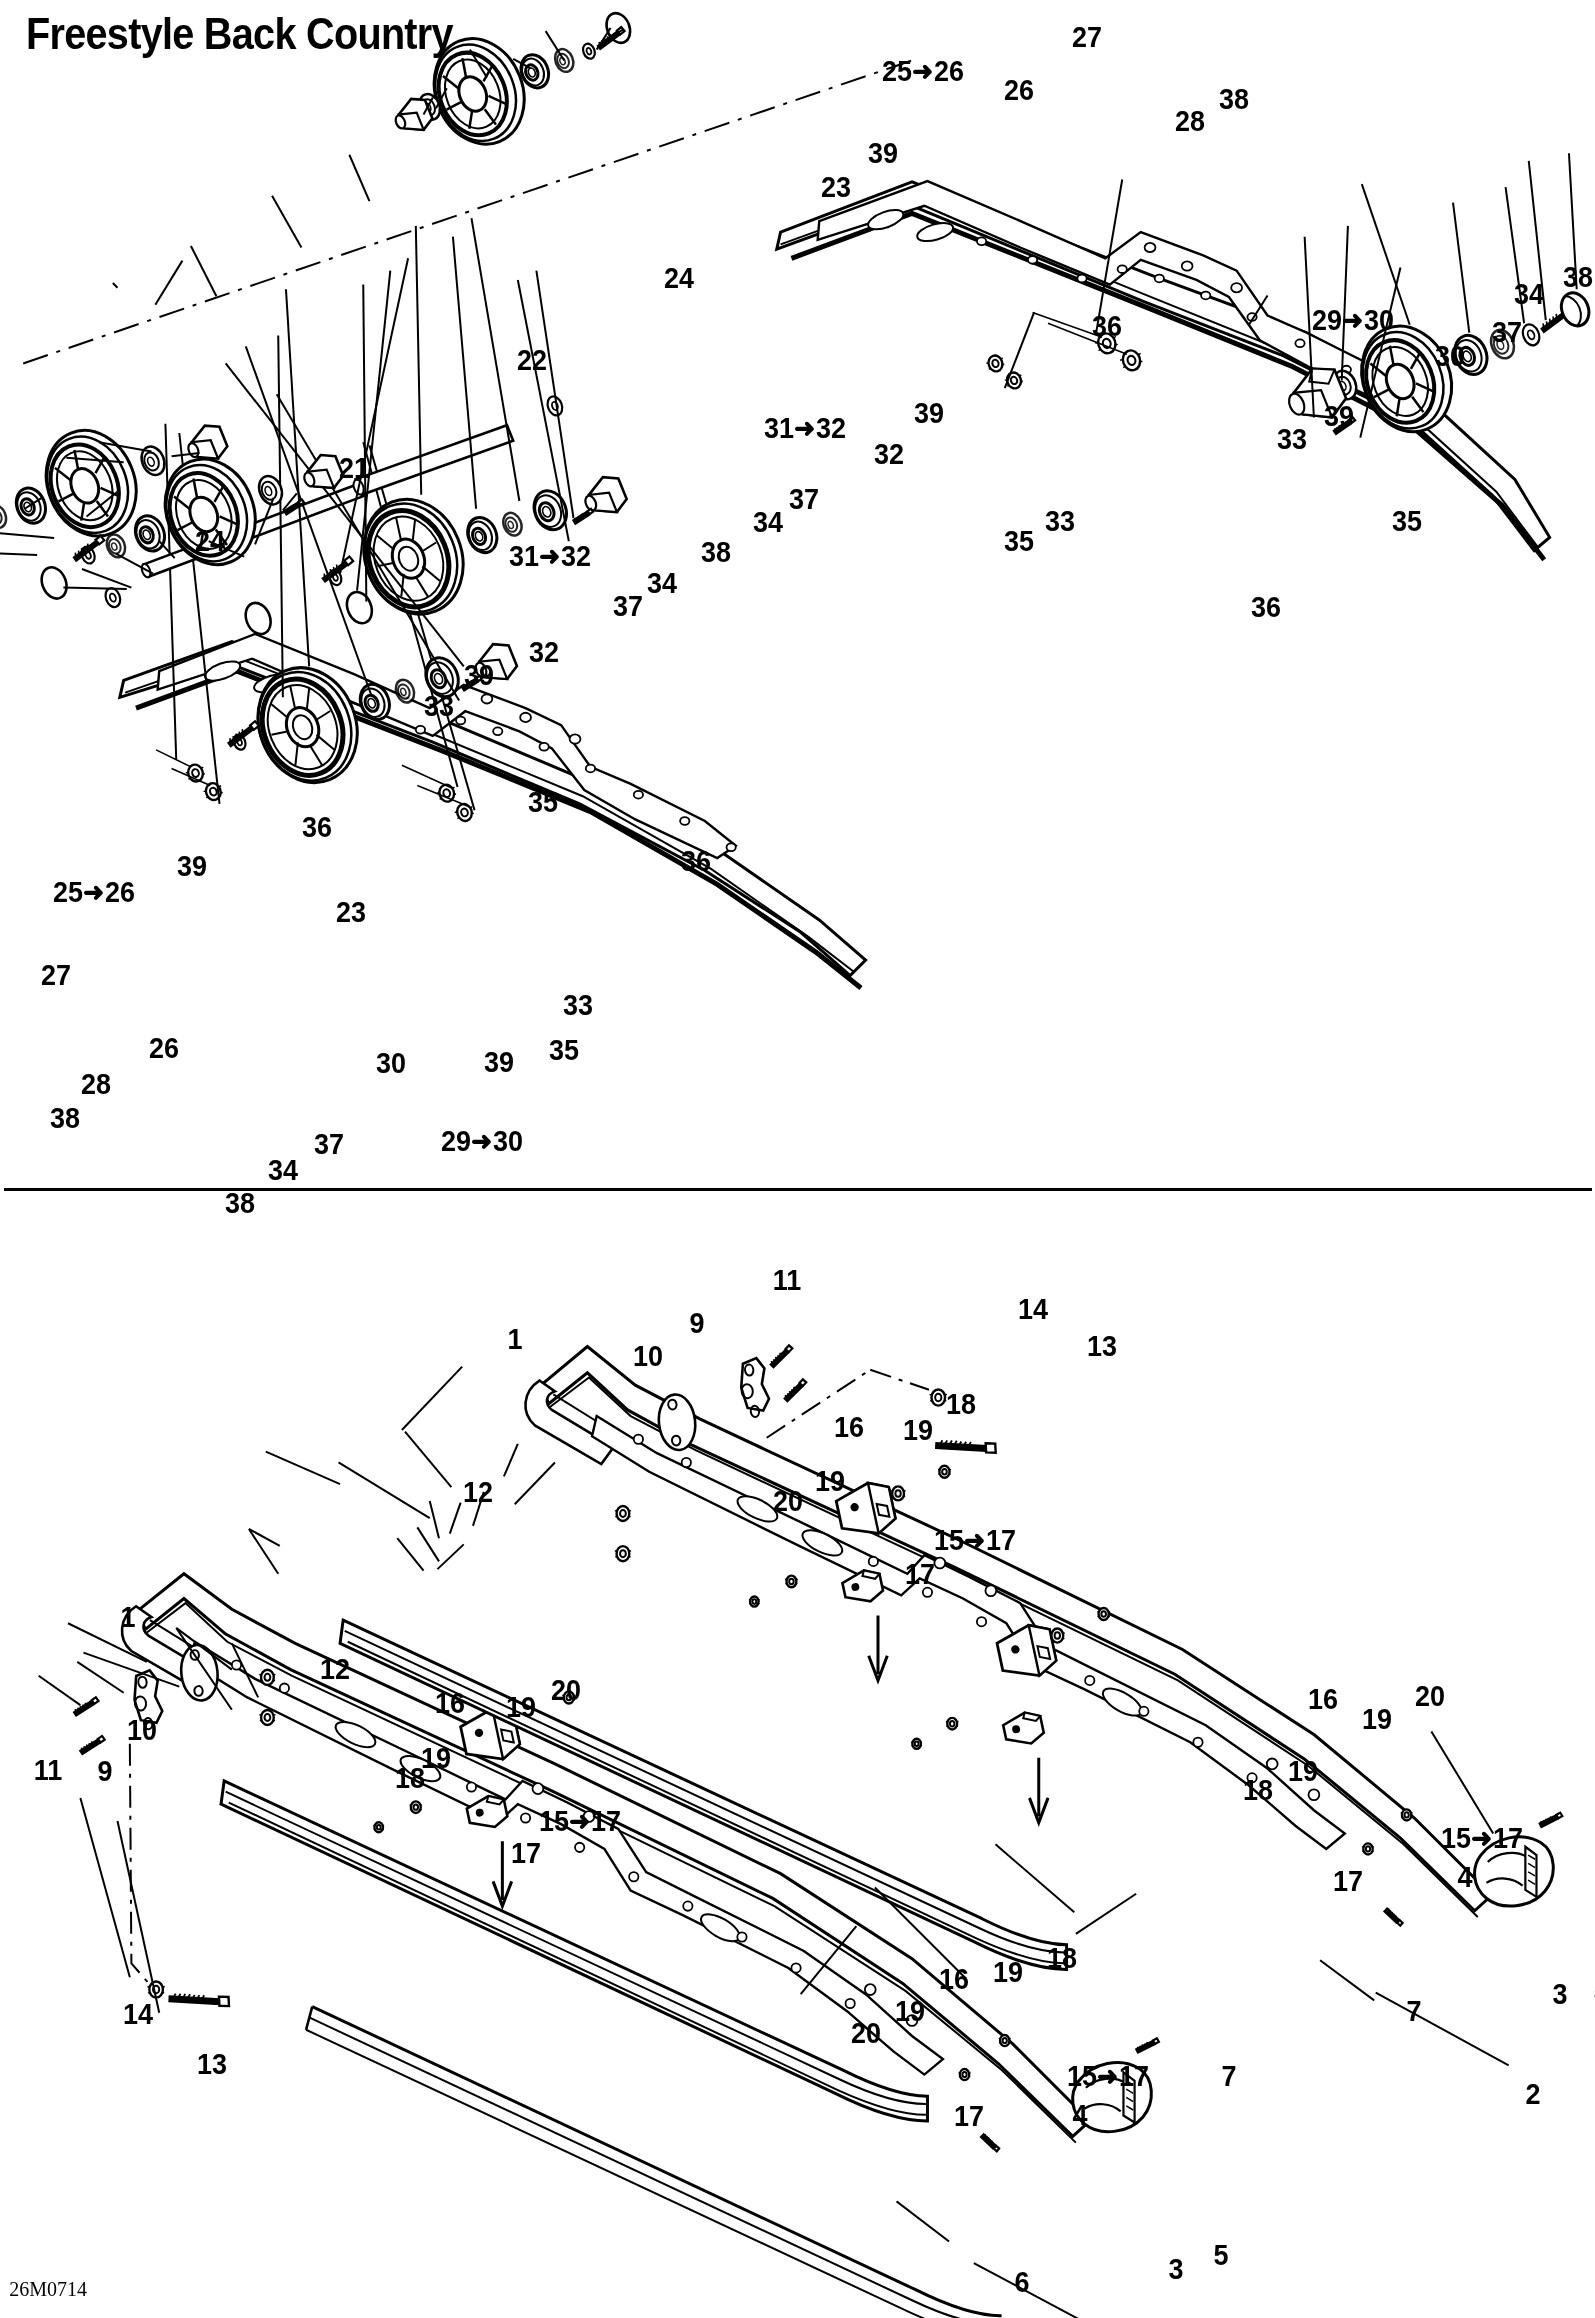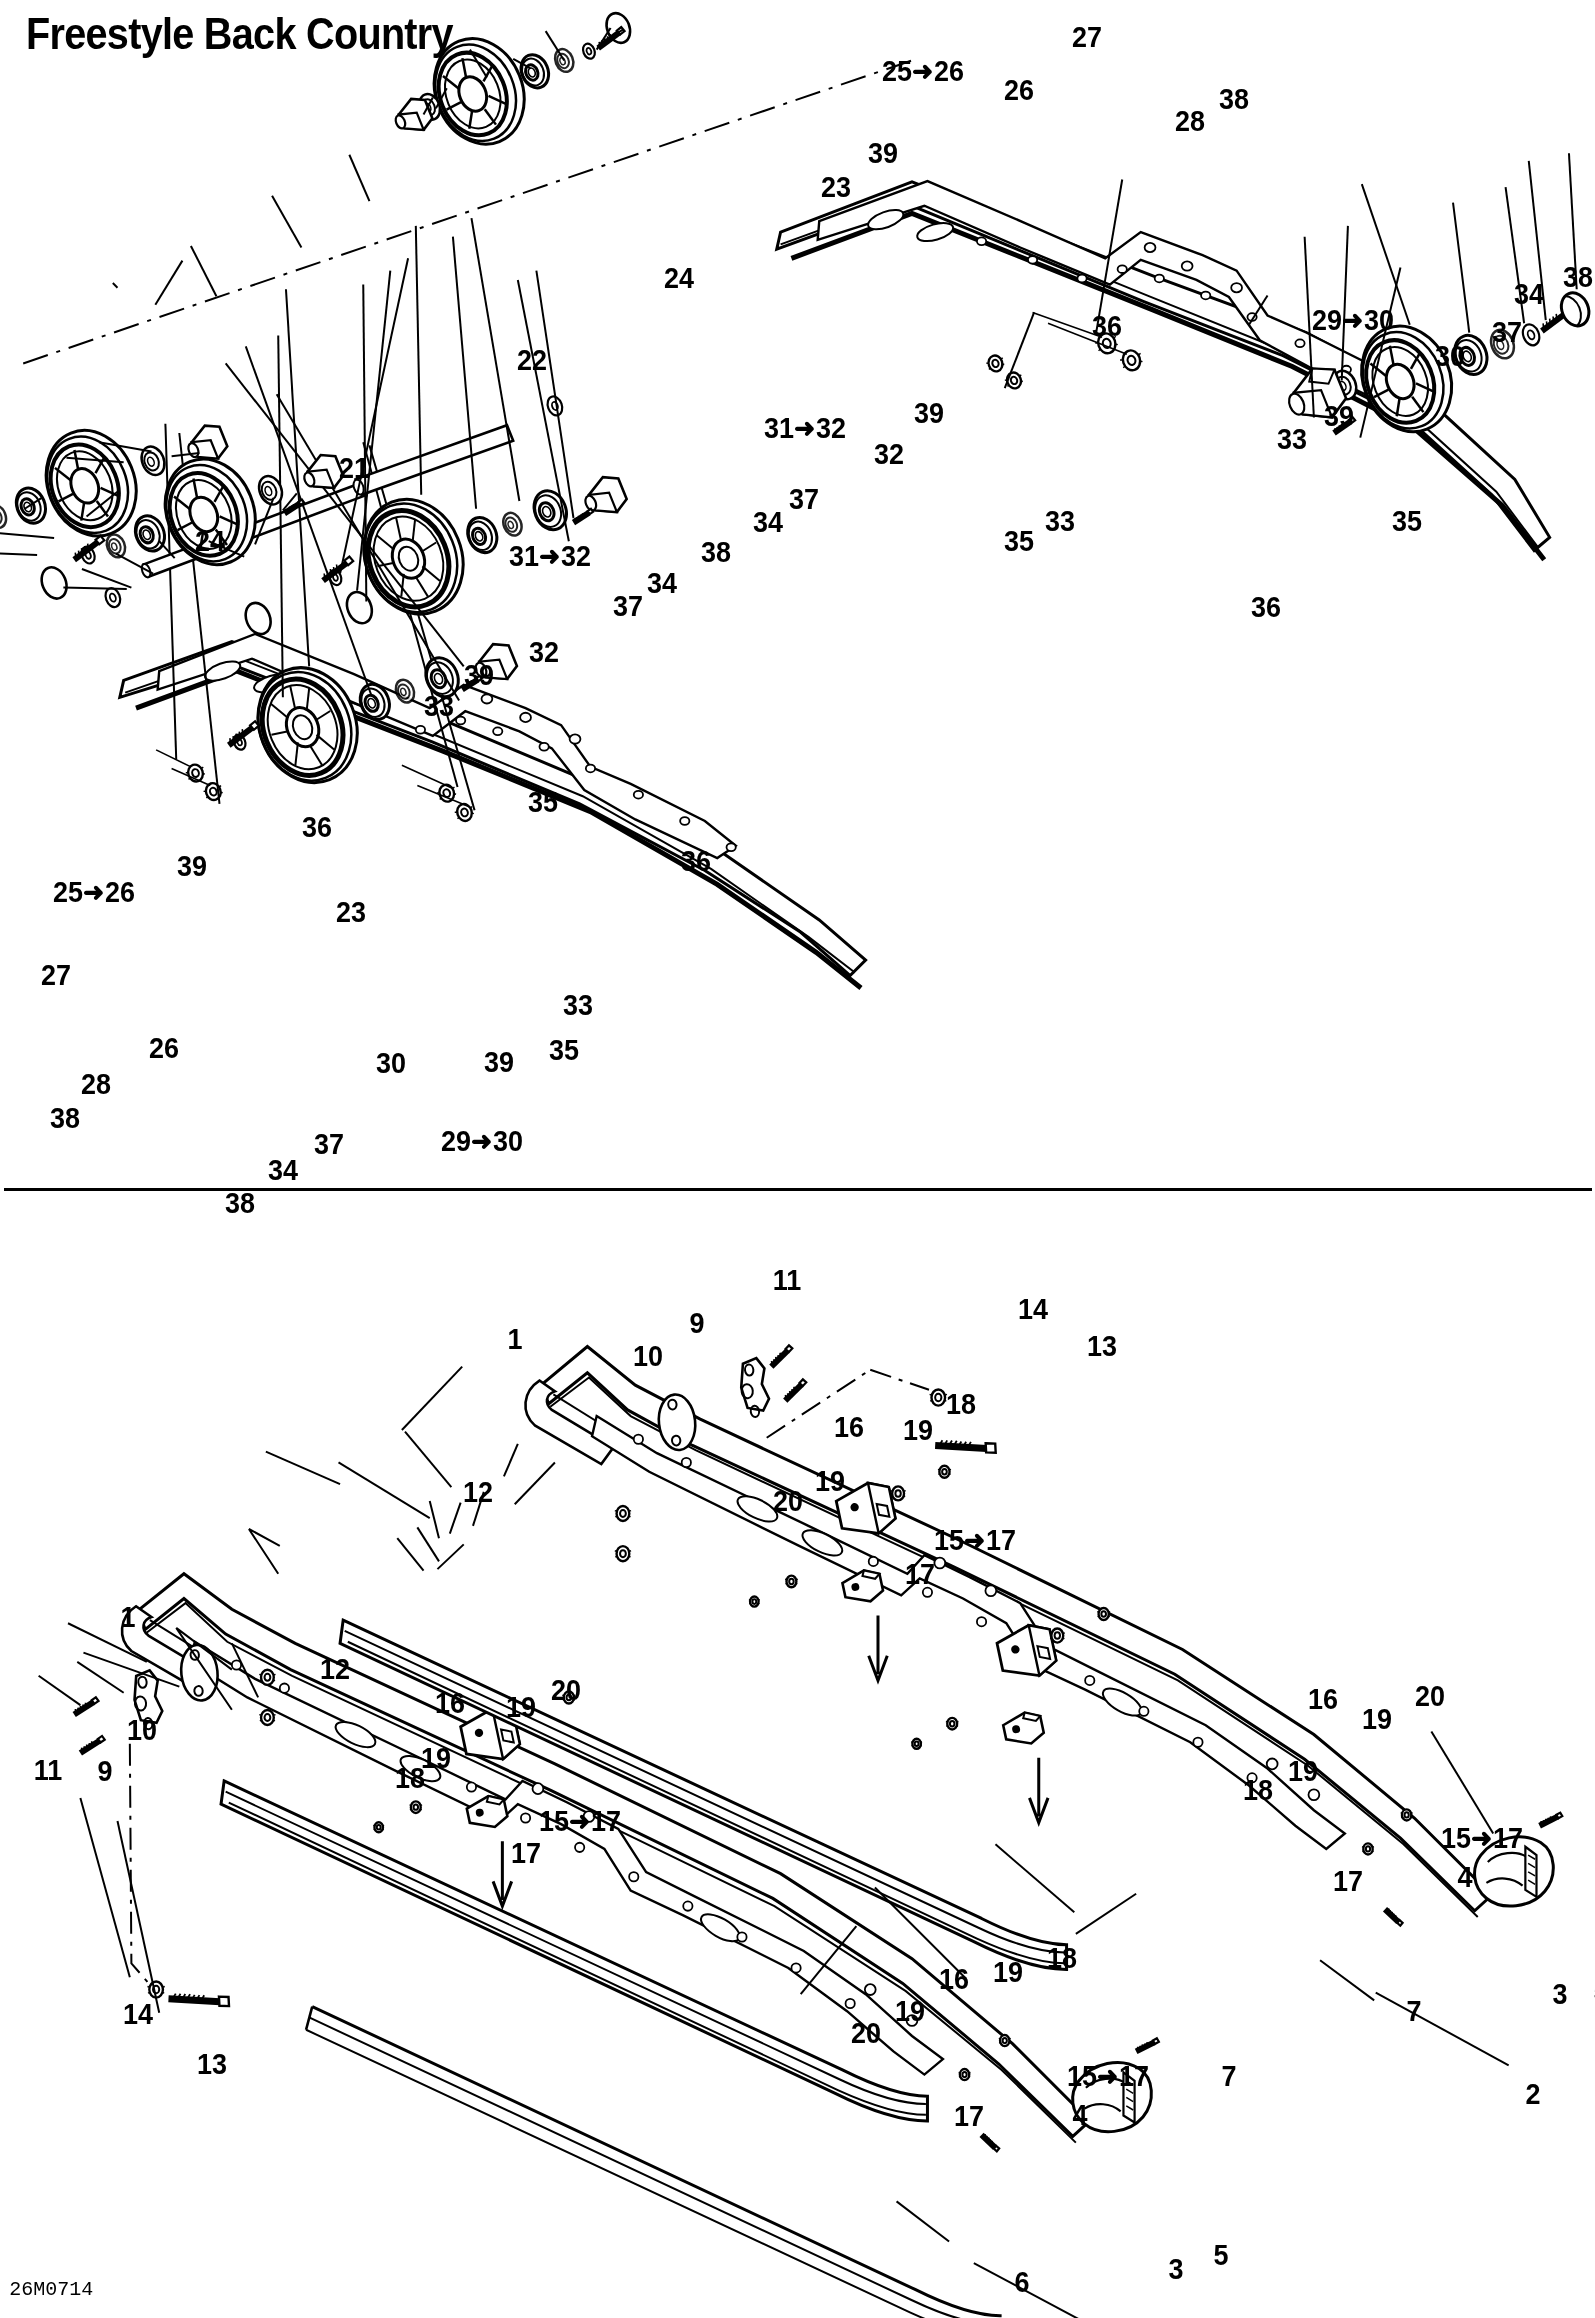--- a/index.html
+++ b/index.html
@@ -14,21 +14,21 @@
     position:absolute;left:26px;top:7.7px;
     font-family:"Liberation Sans", sans-serif;
     font-weight:bold;font-size:45px;letter-spacing:-0.8px;
     transform:scaleX(0.88);transform-origin:left top;
     white-space:nowrap;
   }
 
   
   .footcode{
     position:absolute;left:9.3px;top:2278px;
-    font-size:20px;font-family:Liberation Mono, monospace;
+    font-size:20px;font-family:Liberation Serif, serif;
     letter-spacing:0px;white-space:nowrap;
   }
 
   
   .divider{
     position:absolute;left:3.9px;top:1188px;width:1588px;height:0;
     border-top:3.1px solid #000;
   }
 
   

